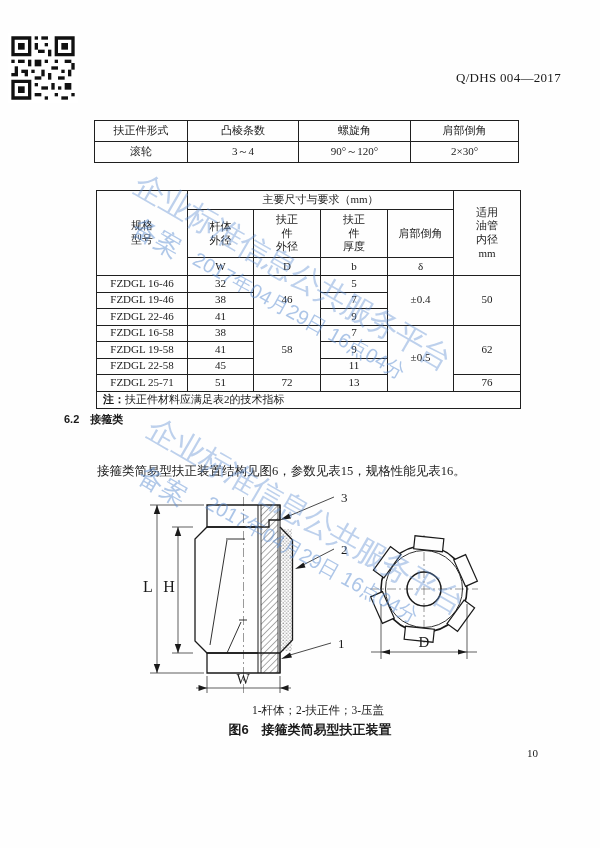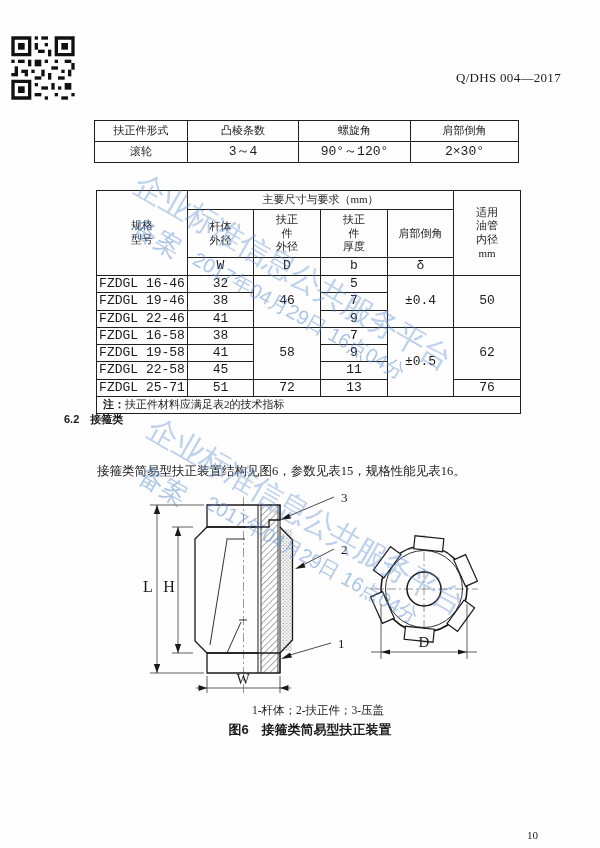--- a/index.html
+++ b/index.html
@@ -6,21 +6,21 @@
   .page{position:relative;width:600px;height:848px;background:#fefefe;overflow:hidden;
         font-family:"Liberation Serif","DejaVu Serif",serif;color:#1a1a1a;}
   .abs{position:absolute;}
   .doc-code{font-size:13px;letter-spacing:.3px;}
   .tbl-title{font-family:"Liberation Sans","DejaVu Sans",sans-serif;font-weight:bold;
              font-size:12px;text-align:center;}
   table{border-collapse:collapse;table-layout:fixed;background:transparent;}
   table.std{border:1.6px solid #1a1a1a;}
   .std th,.std td{border:0.8px solid #1f1f1f;padding:0;text-align:center;vertical-align:middle;
       font-weight:400;font-size:11px;line-height:1.25;overflow:hidden;}
-  .std .num{font-family:Liberation Mono, monospace;font-size:13px;}
+  .std .num{font-family:Liberation Serif, serif;font-size:11px;}
   .ml{white-space:pre-line;}
   .thick-bottom th{border-bottom:1.6px solid #1a1a1a;}
   .note-cell{text-align:left !important;padding-left:6px !important;font-size:11px;}
   .note-label{font-family:"Liberation Sans","DejaVu Sans",sans-serif;font-weight:bold;}
   .heading{font-family:"Liberation Sans","DejaVu Sans",sans-serif;font-weight:bold;font-size:11px;}
   .para{font-size:12.5px;}
   .fig-legend{font-size:11.5px;text-align:center;}
   .fig-caption{font-family:"Liberation Sans","DejaVu Sans",sans-serif;font-weight:bold;
                font-size:13px;text-align:center;}
   .page-num{font-size:11px;}
@@ -285,21 +285,21 @@
     <text x="243" y="684" font-size="14" text-anchor="middle">W</text>
     <text x="424" y="647" font-size="15" text-anchor="middle">D</text>
     <text x="341" y="502" font-size="13">3</text>
     <text x="341" y="554" font-size="13">2</text>
     <text x="338" y="648" font-size="13">1</text>
   </svg>
 
   <div class="abs fig-legend" style="left:18px;top:703px;width:600px;">1-杆体；2-扶正件；3-压盖</div>
   <div class="abs fig-caption" style="left:10px;top:721px;width:600px;">图6　接箍类简易型扶正装置</div>
 
-  <div class="abs page-num" style="left:527px;top:829px;">10</div>
+  <div class="abs page-num" style="left:527px;top:747px;">10</div>
 
   <div class="abs wm wm-org" style="left:147px;top:164px;">企业标准信息公共服务平台</div>
   <div class="abs wm wm-filing" style="left:143px;top:210px;">备案</div>
   <div class="abs wm wm-date" style="left:201px;top:246px;">2017年04月29日  16点04分</div>
 
   <div class="abs wm wm-org" style="left:160px;top:408px;">企业标准信息公共服务平台</div>
   <div class="abs wm wm-filing" style="left:149px;top:458px;">备案</div>
   <div class="abs wm wm-date" style="left:214px;top:490px;">2017年04月29日  16点04分</div>
 
 </div>

